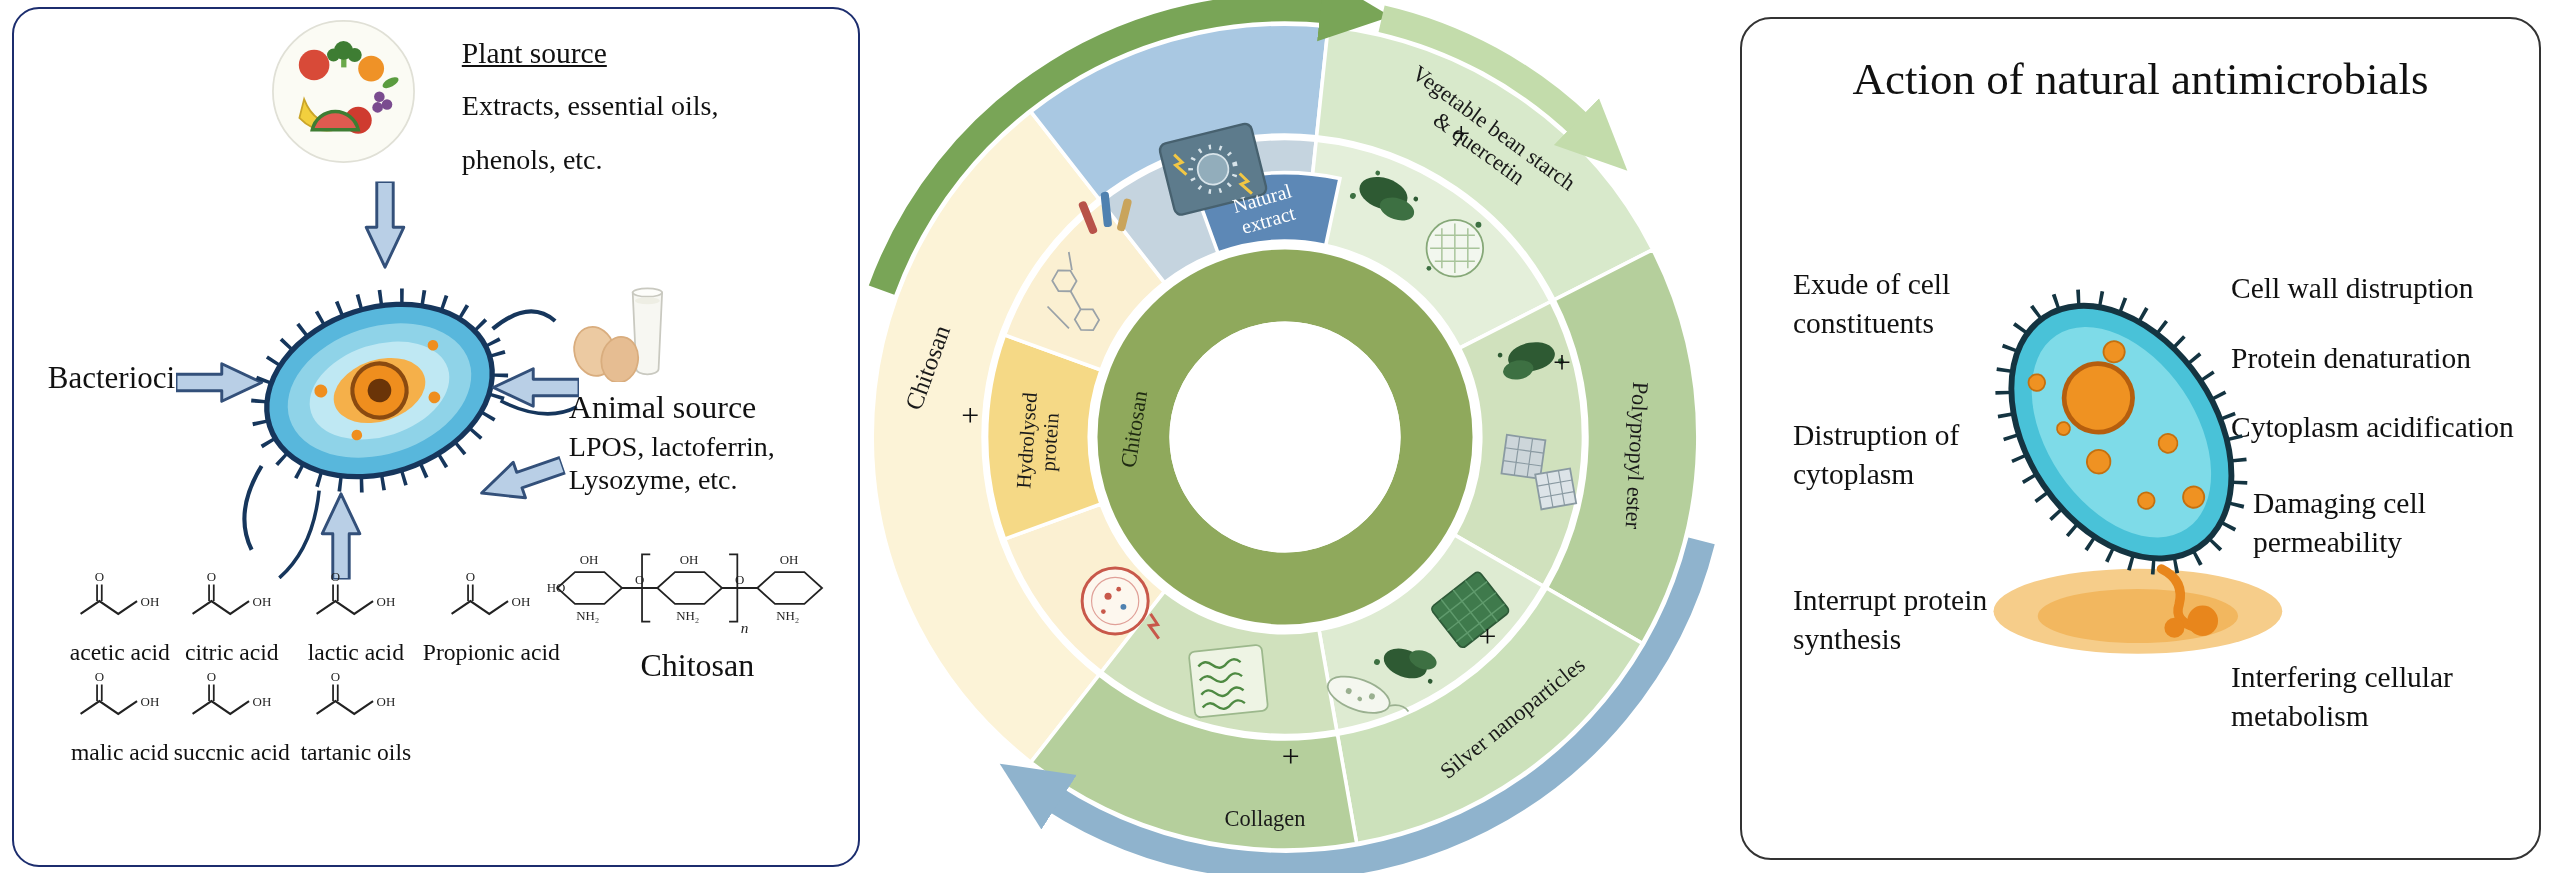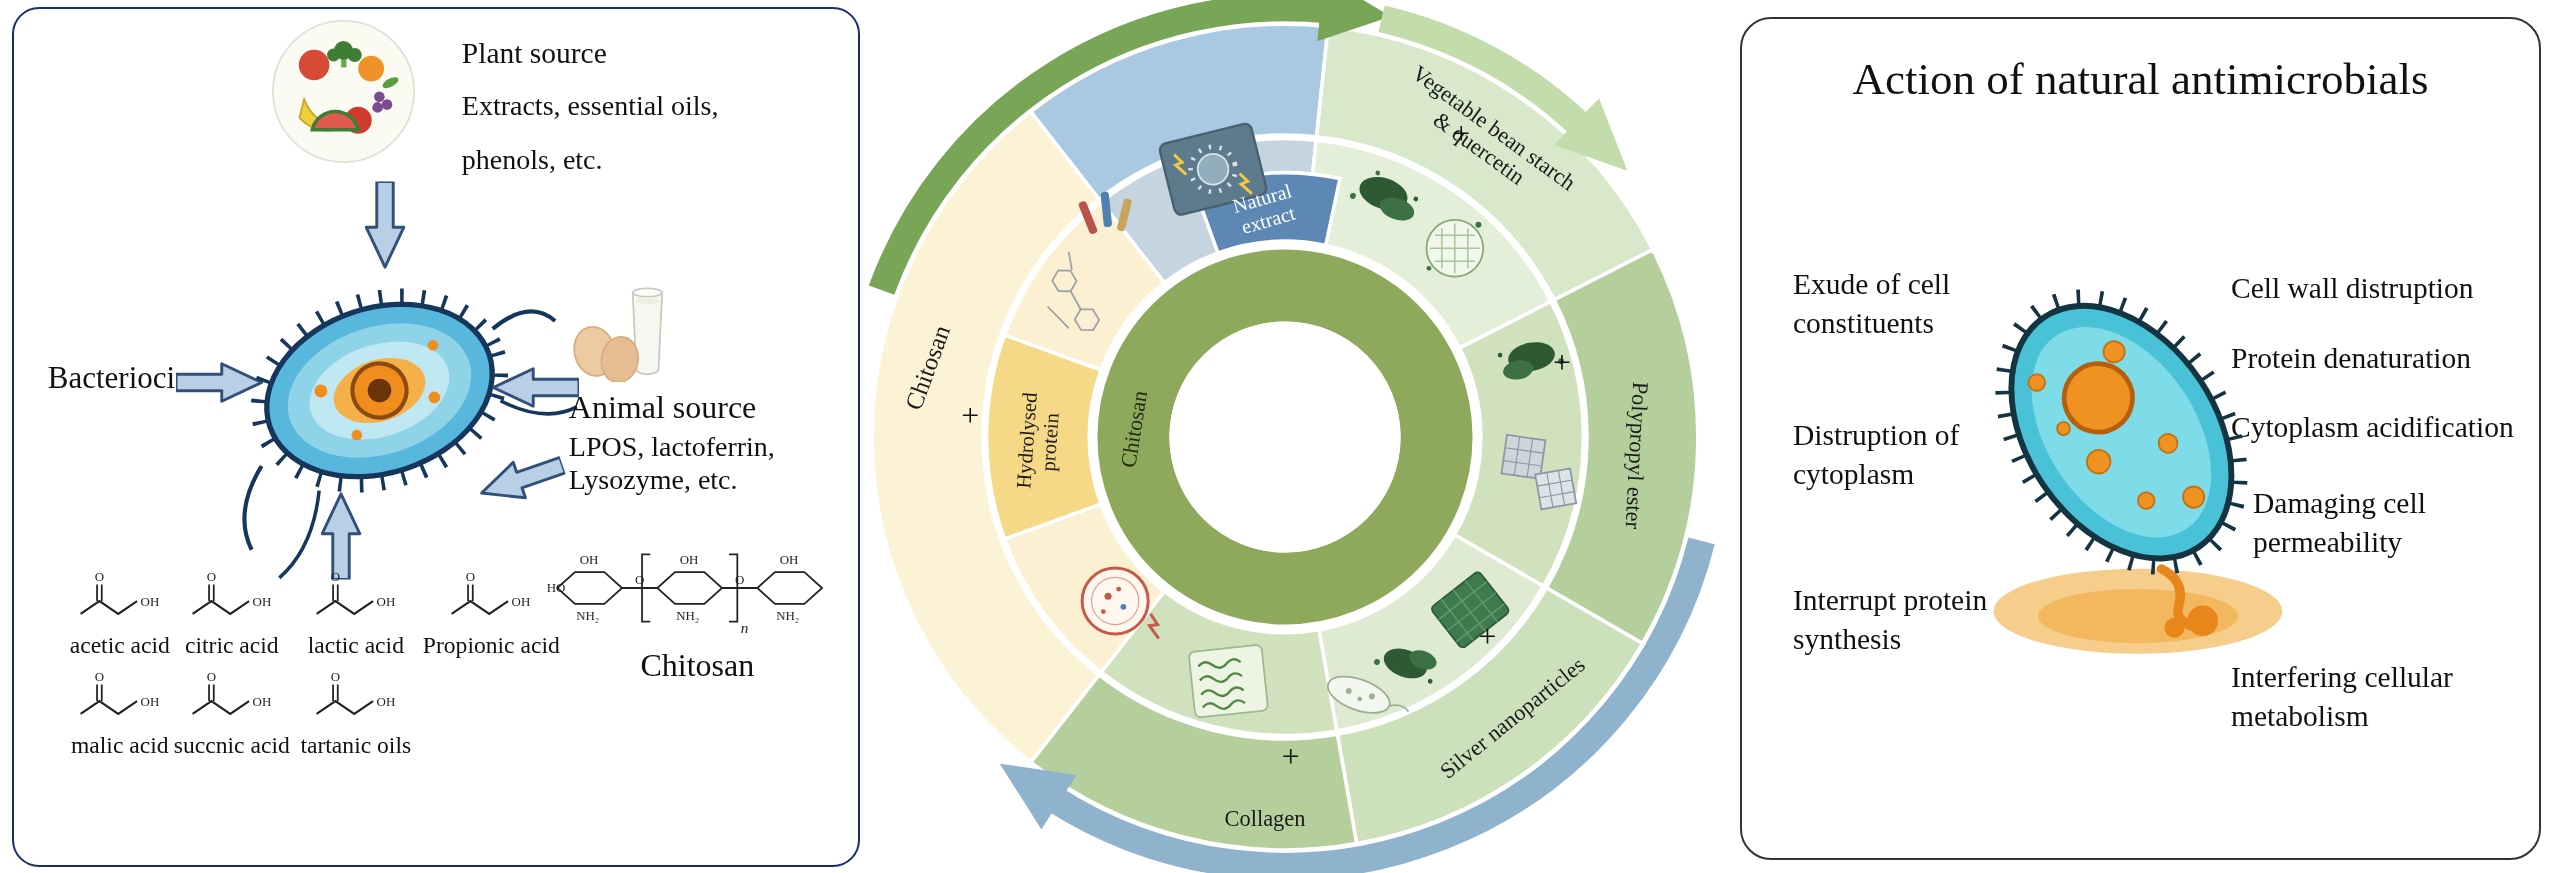--- a/index.html
+++ b/index.html
@@ -6,29 +6,29 @@
   body{width:2576px;height:874px;position:relative;overflow:hidden;
        font-family:"Liberation Serif",serif;color:#111;}
   svg{font-family:"Liberation Serif",serif;}
   .abs{position:absolute;}
   .panel{position:absolute;background:#ffffff;}
   #left-panel{left:11.8px;top:7px;width:844px;height:856px;
               border:2.9px solid #1c2d6e;border-radius:27px;z-index:2;}
   #right-panel{left:1720px;top:16.5px;width:797px;height:839px;
                border:2.4px solid #333333;border-radius:31px;z-index:2;margin-left:20px;}
   .txt{position:absolute;white-space:pre-line;}
-  .plant-title{left:448px;top:16.5px;font-size:29.5px;line-height:54px;}
+  .plant-title{left:448px;top:16.5px;font-size:29.5px;line-height:54px;text-decoration:underline;}
   .plant-desc{left:448px;top:70px;font-size:28px;line-height:54px;}
   .bacteriocin{left:34px;top:351px;font-size:31px;}
   .animal-title{left:555px;top:375px;font-size:32px;line-height:47px;}
   .animal-desc{left:555px;top:421px;font-size:28px;line-height:33px;}
   .chitosan-label{left:589px;top:638px;width:189px;text-align:center;font-size:32px;}
   .acid{position:absolute;width:118px;text-align:center;}
   .acid svg{display:block;margin:0 auto;}
-  .acid-label{font-size:23.6px;margin-top:5px;white-space:nowrap;}
+  .acid-label{font-size:23.6px;margin-top:12px;white-space:nowrap;}
   .blk{position:absolute;width:88px;height:47px;}
   .blk svg{width:100%;height:100%;display:block;}
   #wheel-svg{position:absolute;left:825px;top:0;z-index:1;}
   .rp-title{left:0;right:0;top:34px;text-align:center;font-size:45px;}
   .rp-item{position:absolute;font-size:29.5px;line-height:39px;white-space:pre-line;font-family:Liberation Serif, serif;}
 </style>
 </head>
 <body>
 
 <svg width="0" height="0" style="position:absolute" aria-hidden="true">

